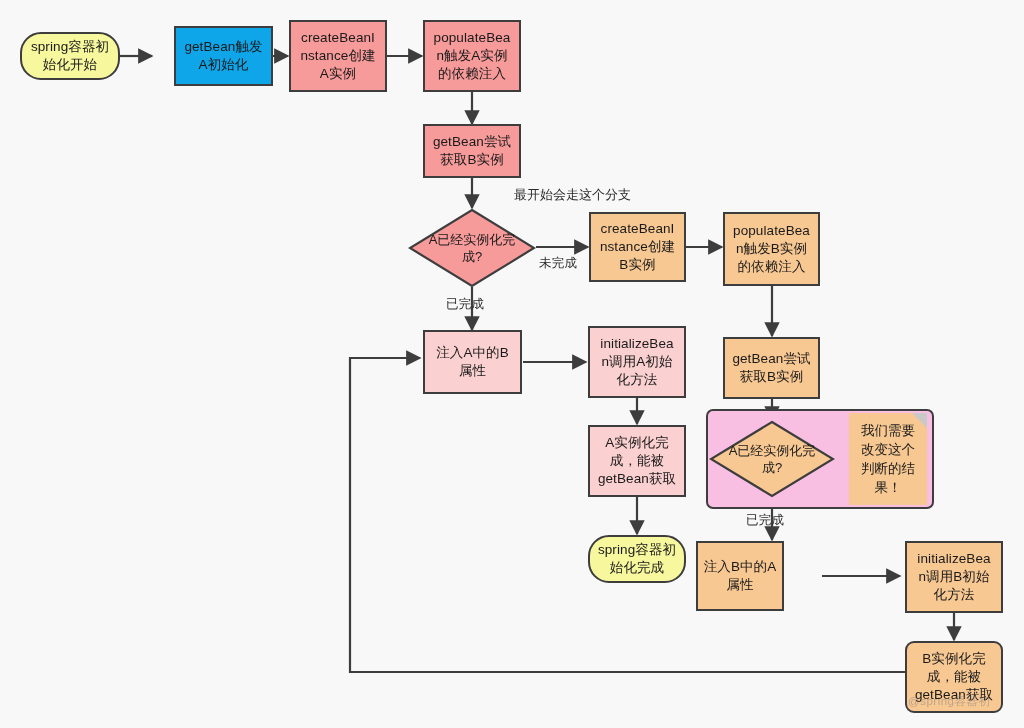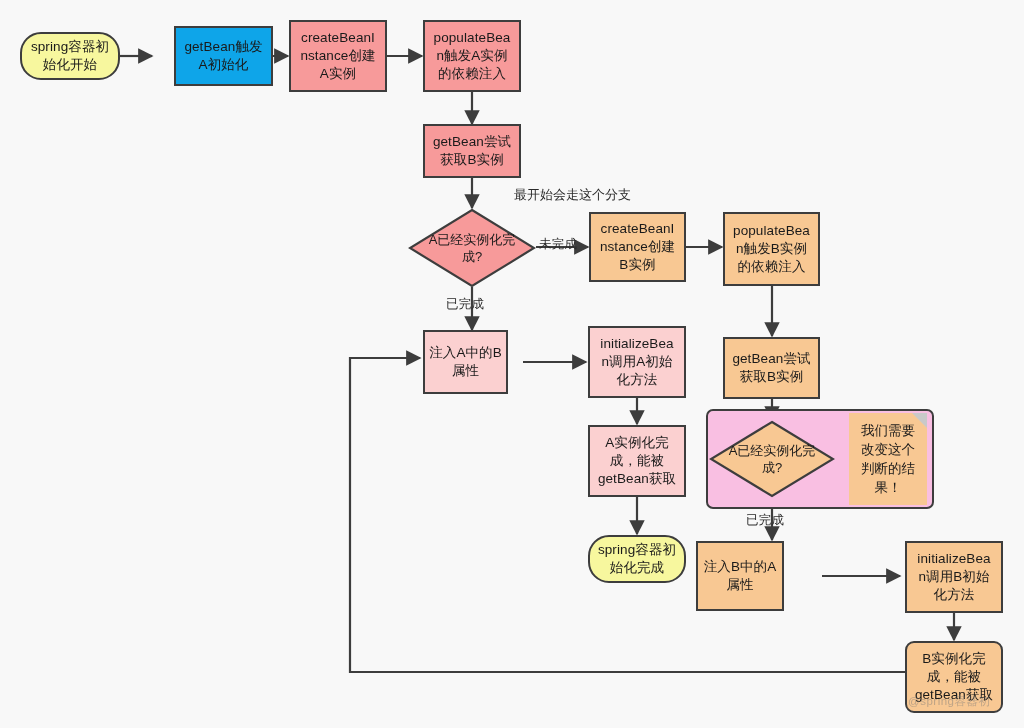--- a/index.html
+++ b/index.html
@@ -235,21 +235,21 @@
   </div>
 
   <div class="note" style="left:849px; top:413px; width:78px; height:92px;">
     <span class="fold"></span>
     <span>我们需要
 改变这个
 判断的结
 果！</span>
   </div>
 
-  <div class="node lightpink" style="left:423px; top:330px; width:85px; height:64px;">
+  <div class="node lightpink" style="left:423px; top:330px; width:99px; height:64px;">
     <span class="txt">注入A中的B
 属性</span>
   </div>
 
   <div class="node lightpink" style="left:588px; top:326px; width:98px; height:72px;">
     <span class="txt">initializeBea
 n调用A初始
 化方法</span>
   </div>
 
@@ -274,21 +274,21 @@
 n调用B初始
 化方法</span>
   </div>
 
   <div class="node orange" style="left:905px; top:641px; width:98px; height:72px;border-radius:9px;">
     <span class="txt">B实例化完
 成，能被
 getBean获取</span>
   </div>
 
-  <div class="edge-label" style="left:539px; top:236px;text-align:right;">未完成</div>
+  <div class="edge-label" style="left:539px; top:255px;text-align:right;">未完成</div>
 
   <div class="edge-label" style="left:446px; top:296px;">已完成</div>
 
   <div class="edge-label" style="left:746px; top:512px;">已完成</div>
 
   <div class="annotation" style="left:514px; top:186px;">最开始会走这个分支</div>
 
   <div class="watermark" style="left:908px; top:694px;">@spring容器初</div>
 
 </div>

